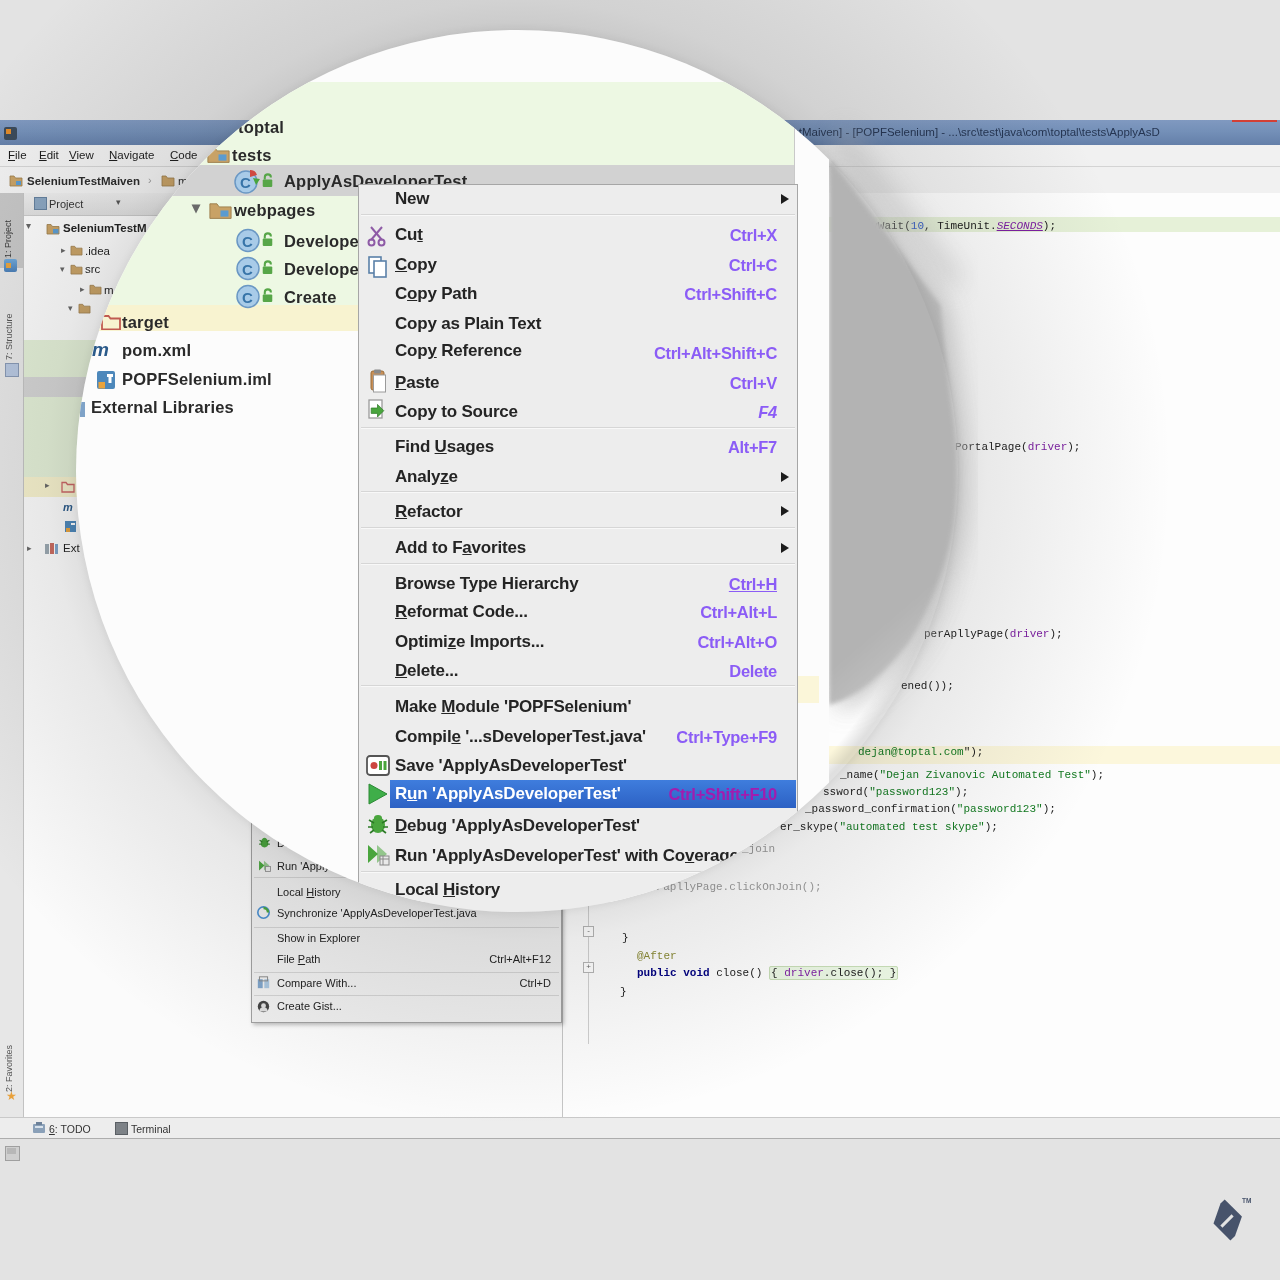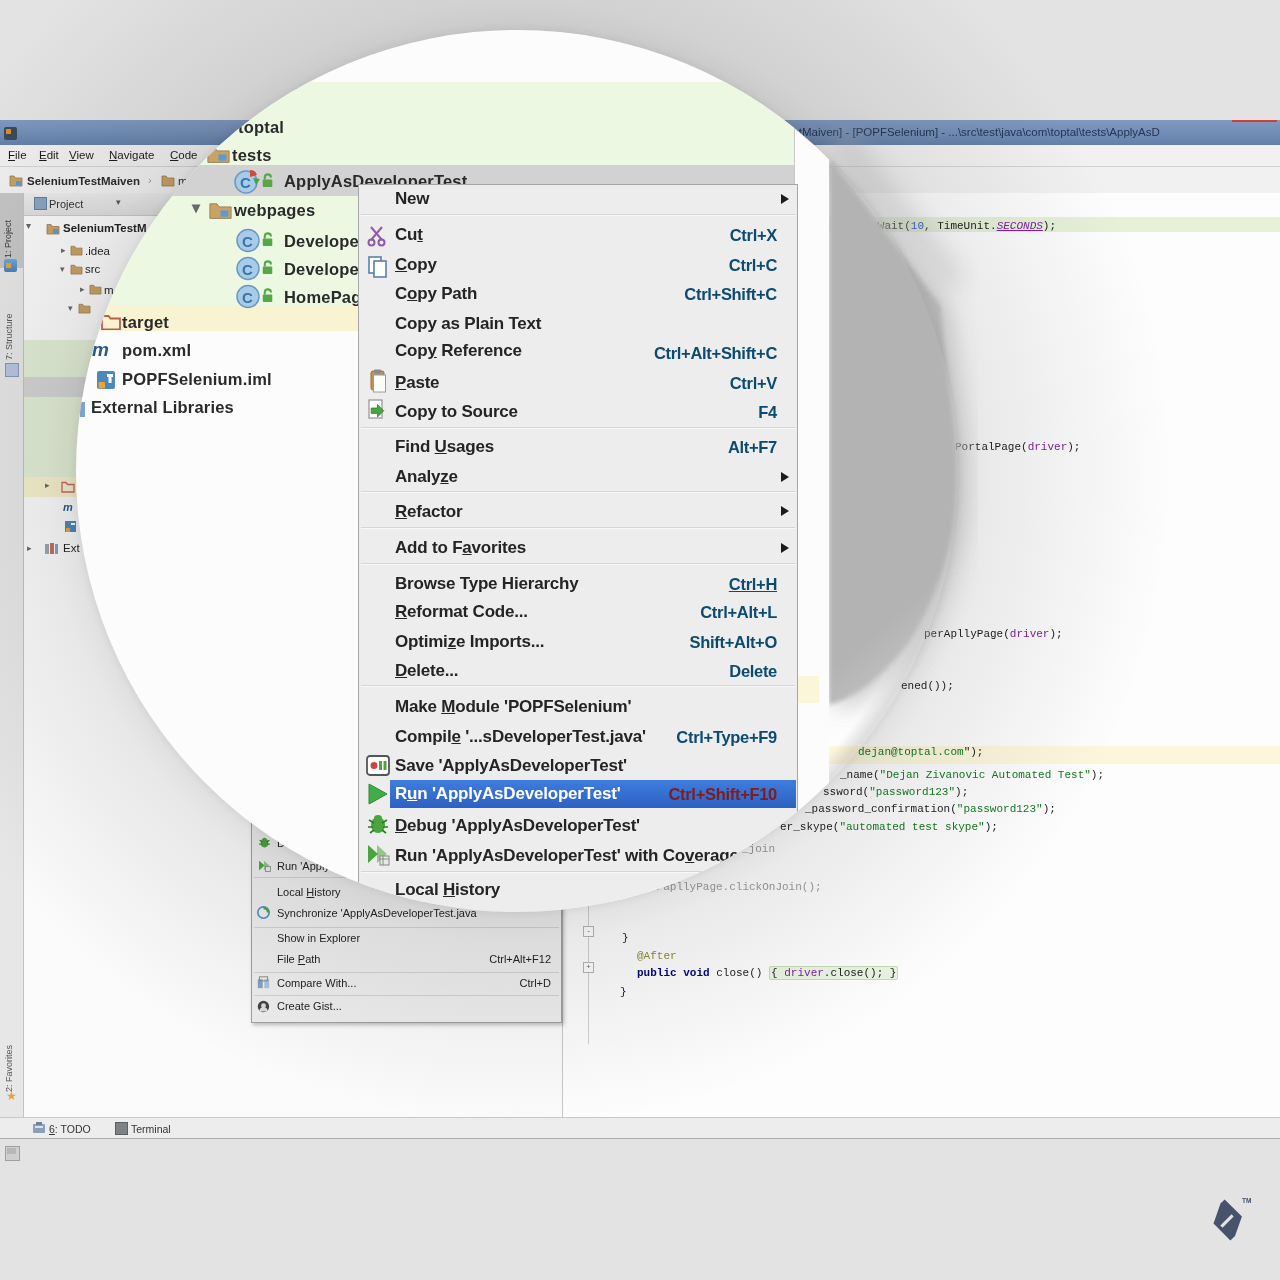--- a/index.html
+++ b/index.html
@@ -3,21 +3,21 @@
 <meta charset="utf-8">
 <style>
   html,body{margin:0;padding:0;}
   body{width:1280px;height:1280px;position:relative;overflow:hidden;
        background:#e3e3e3;font-family:"Liberation Sans",sans-serif;}
   .abs{position:absolute;}
   #ide{position:absolute;left:0;top:120px;width:1280px;height:1020px;}
   .mono{font-family:"Liberation Mono",monospace;}
   u{text-decoration:underline;}
   #magmenu .mi{position:absolute;left:36px;height:28px;line-height:28px;font-size:17px;font-weight:bold;letter-spacing:-0.2px;color:#242424;white-space:nowrap;}
-  #magmenu .sc{position:absolute;right:20px;height:28px;line-height:28px;font-size:16.5px;font-weight:bold;letter-spacing:-0.3px;color:#0c4a6e;white-space:nowrap;}
+  #magmenu .sc{position:absolute;right:20px;height:28px;line-height:28px;font-size:16.5px;font-weight:bold;letter-spacing:-0.3px;color:#8b5cf6;white-space:nowrap;}
   #magmenu .ms{position:absolute;left:2px;right:2px;height:1px;background:#d6d6d6;border-bottom:1px solid #f8f8f8;}
   #magmenu .ar{position:absolute;right:8px;width:0;height:0;border-left:8px solid #1c1c1c;border-top:5.5px solid transparent;border-bottom:5.5px solid transparent;}
   #basemenu .bmi{position:absolute;left:25px;height:20px;line-height:20px;font-size:11px;color:#222;white-space:nowrap;}
   #basemenu .bsc{position:absolute;right:10px;height:20px;line-height:20px;font-size:11px;color:#222;white-space:nowrap;}
   #basemenu .bms{position:absolute;left:2px;right:2px;height:1px;background:#d2d2d2;}
 </style>
 </head>
 <body>
 
 <div id="ide">
@@ -300,21 +300,21 @@
     </svg>
     <div class="abs" style="left:208px;top:230px;">Developer</div>
     <svg class="abs" style="left:159px;top:254px;" width="26" height="25" viewBox="0 0 26 25">
       <circle cx="13" cy="12.5" r="11" fill="#a8cbe8" stroke="#6b98c4" stroke-width="1.5"></circle>
       <text x="7" y="18.5" font-size="15" font-weight="bold" fill="#3774a8">C</text>
     </svg>
     <svg class="abs" style="left:184px;top:257px;" width="15" height="17" viewBox="0 0 22 23">
       <rect x="4" y="10" width="14" height="11" rx="1.5" fill="#57a648"></rect>
       <path d="M7 10 v-3 a4.5 4.5 0 0 1 9 0" fill="none" stroke="#57a648" stroke-width="3"></path>
     </svg>
-    <div class="abs" style="left:208px;top:258px;">HomePag</div>
+    <div class="abs" style="left:208px;top:258px;">Create</div>
 
     <div class="abs" style="left:5px;top:284px;font-size:17px;color:#555;">▾</div>
     <svg class="abs" style="left:25px;top:283px;" width="20" height="17" viewBox="0 0 20 17">
       <path d="M1 3 h6.5 l2 2.5 H19 v11 H1 Z" fill="none" stroke="#c05a50" stroke-width="1.8"></path>
     </svg>
     <div class="abs" style="left:46px;top:283px;font-weight:600;">target</div>
 
     <div class="abs" style="left:16px;top:309px;width:24px;font-size:19px;font-weight:bold;font-style:italic;color:#2a5a8a;">m</div>
     <div class="abs" style="left:46px;top:311px;">pom.xml</div>
 
@@ -361,59 +361,59 @@
       <rect x="7" y="0.5" width="7" height="4" rx="1" fill="#8a8a8a"></rect>
       <rect x="6.5" y="6" width="12" height="17" fill="#fff" stroke="#9a9a9a" stroke-width="1"></rect>
     </svg>
     <div class="mi" style="top:183.5px;text-align:center;"><u>P</u>aste</div>
       <div class="sc" style="top:183.5px;">Ctrl+V</div>
     <svg class="abs" style="left:8px;top:214px;" width="22" height="24" viewBox="0 0 22 24">
       <rect x="2" y="1" width="13" height="18" fill="#fff" stroke="#9a9a9a" stroke-width="1.3"></rect>
       <path d="M8 10 h7 v-4 l7 7 -7 7 v-4 h-7 Z" fill="#49a53d" stroke="#2f7a28" stroke-width="0.8" transform="translate(-3,0) scale(0.9)"></path>
     </svg>
     <div class="mi" style="top:213px;">Copy to Source</div>
-      <div class="sc" style="top:213px;">F4</div>
+      <div class="sc" style="top:213px;font-style:italic;">F4</div>
     <div class="ms" style="top:242px;"></div>
     <div class="mi" style="top:248px;">Find <u>U</u>sages</div>
       <div class="sc" style="top:248px;">Alt+F7</div>
     <div class="mi" style="top:278px;">Analy<u>z</u>e</div>
       <div class="ar" style="top:287px;"></div>
     <div class="ms" style="top:306px;"></div>
     <div class="mi" style="top:312.5px;"><u>R</u>efactor</div>
       <div class="ar" style="top:321px;"></div>
     <div class="ms" style="top:342px;"></div>
     <div class="mi" style="top:349px;">Add to F<u>a</u>vorites</div>
       <div class="ar" style="top:358px;"></div>
     <div class="ms" style="top:378px;"></div>
     <div class="mi" style="top:384.5px;">Browse Type Hierarchy</div>
       <div class="sc" style="top:384.5px;text-decoration:underline;">Ctrl+H</div>
     <div class="mi" style="top:413px;"><u>R</u>eformat Code...</div>
       <div class="sc" style="top:413px;">Ctrl+Alt+L</div>
     <div class="mi" style="top:442.5px;">Optimi<u>z</u>e Imports...</div>
-      <div class="sc" style="top:442.5px;">Shift+Alt+O</div>
+      <div class="sc" style="top:442.5px;">Ctrl+Alt+O</div>
     <div class="mi" style="top:472px;"><u>D</u>elete...</div>
       <div class="sc" style="top:472px;">Delete</div>
     <div class="ms" style="top:500px;"></div>
     <div class="mi" style="top:507.5px;">Make <u>M</u>odule 'POPFSelenium'</div>
     <div class="mi" style="top:537.5px;">Compil<u>e</u> '...sDeveloperTest.java'</div>
       <div class="sc" style="top:537.5px;">Ctrl+Type+F9</div>
     <svg class="abs" style="left:7px;top:570px;" width="24" height="22" viewBox="0 0 24 22">
       <rect x="1" y="1" width="22" height="19" rx="3" fill="#fff" stroke="#555" stroke-width="1.8"></rect>
       <circle cx="8" cy="10.5" r="3.5" fill="#cc4540"></circle>
       <rect x="13" y="6" width="3" height="9" fill="#49a53d"></rect>
       <rect x="17.5" y="6" width="3" height="9" fill="#49a53d"></rect>
     </svg>
     <div class="mi" style="top:567px;">Save 'ApplyAsDeveloperTest'</div>
 
     <div class="abs" style="left:31px;top:595px;width:406px;height:28px;background:linear-gradient(#3f7ddd,#2c61c4);"></div>
     <svg class="abs" style="left:7px;top:597px;" width="24" height="24" viewBox="0 0 24 24">
       <path d="M3 2 L21 12 L3 22 Z" fill="#3fae49" stroke="#2c8a35" stroke-width="1"></path>
     </svg>
     <div class="mi" style="top:595px;color:#fff;">R<u>u</u>n 'ApplyAsDeveloperTest'</div>
-    <div class="sc" style="top:595px;color:#7f1d1d;">Ctrl+Shift+F10</div>
+    <div class="sc" style="top:595px;color:#a21caf;">Ctrl+Shift+F10</div>
     <svg class="abs" style="left:7px;top:627px;" width="24" height="24" viewBox="0 0 24 24">
       <ellipse cx="12" cy="13" rx="7" ry="8" fill="#49a53d"></ellipse>
       <ellipse cx="12" cy="6" rx="4" ry="3" fill="#49a53d"></ellipse>
       <line x1="3" y1="8" x2="8" y2="11" stroke="#2c7a26" stroke-width="1.6"></line>
       <line x1="21" y1="8" x2="16" y2="11" stroke="#2c7a26" stroke-width="1.6"></line>
       <line x1="2" y1="15" x2="7" y2="15" stroke="#2c7a26" stroke-width="1.6"></line>
       <line x1="22" y1="15" x2="17" y2="15" stroke="#2c7a26" stroke-width="1.6"></line>
       <line x1="4" y1="21" x2="8" y2="18" stroke="#2c7a26" stroke-width="1.6"></line>
       <line x1="20" y1="21" x2="16" y2="18" stroke="#2c7a26" stroke-width="1.6"></line>
     </svg>

